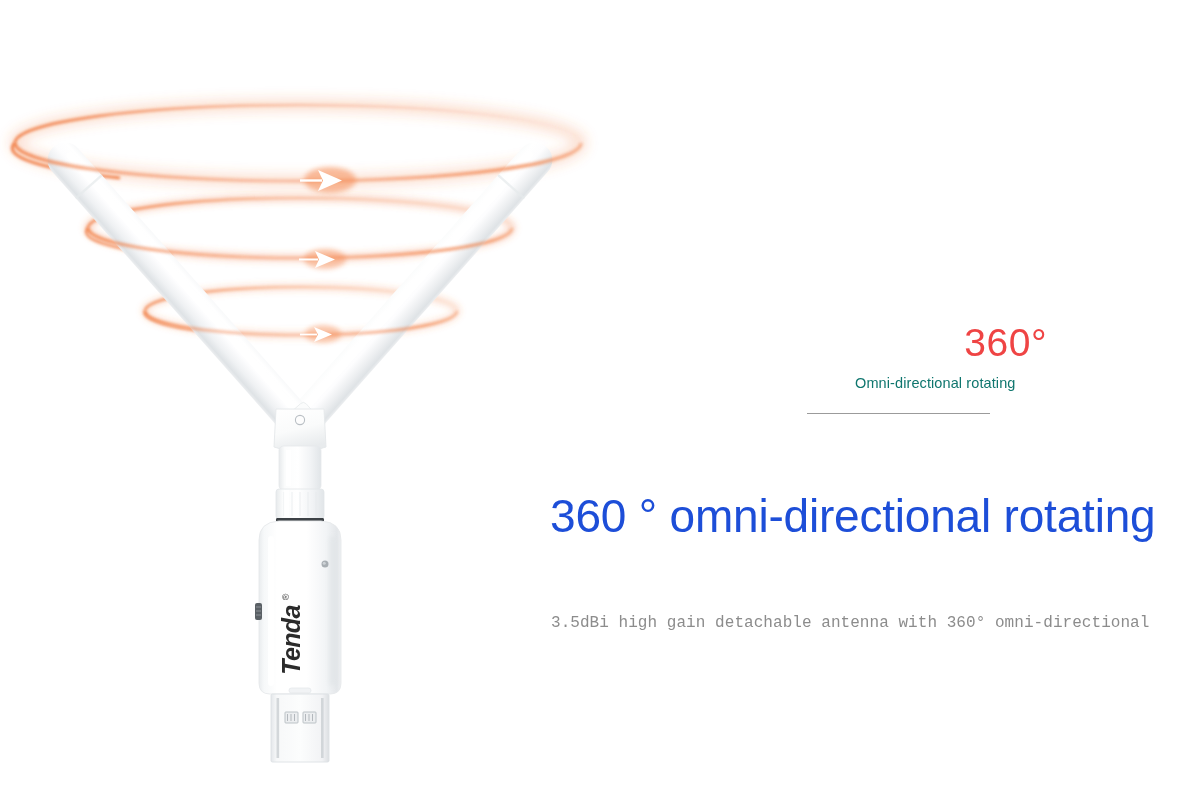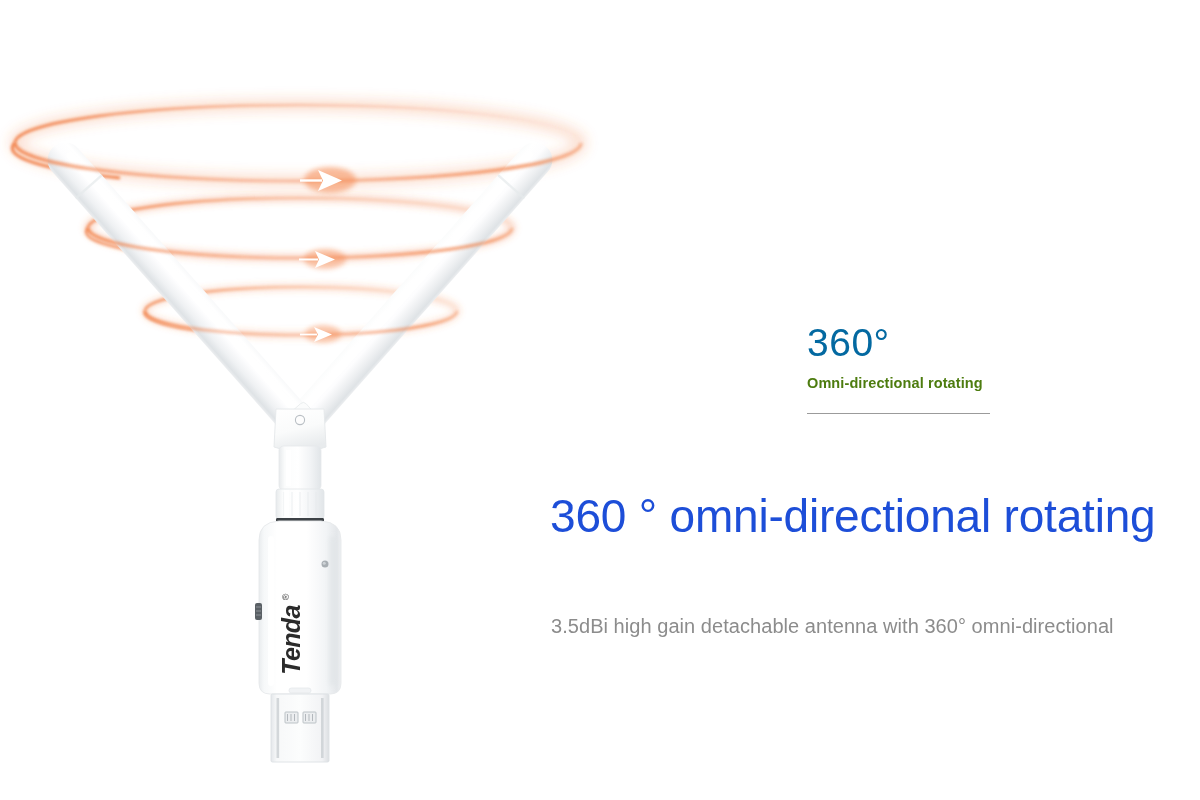--- a/index.html
+++ b/index.html
@@ -42,30 +42,32 @@
   #badge-block {
     position: absolute;
     left: 259px;
     top: 323px;
     width: 240px;
     text-align: left;
   }
   #badge-value {
     font-size: 39px;
     font-weight: 400;
-    color: #0369a1;
+    color: #ef4444;
     line-height: 1.0;
     letter-spacing: 0.5px;
+    text-align: right;
   }
   #badge-caption {
     margin-top: 13px;
     font-size: 14.5px;
-    font-weight: 700;
-    color: #4d7c0f;
+    font-weight: 400;
+    color: #0f766e;
     letter-spacing: 0.1px;
+    margin-left: 48px;
   }
   #badge-divider {
     margin-top: 22px;
     width: 183px;
     height: 1px;
     background: #9b9b9b;
   }
 
   
   #headline {
@@ -80,25 +82,26 @@
     letter-spacing: -0.2px;
   }
   #headline .hl-line { display: block; white-space: nowrap; }
 
   
   #body-copy {
     position: absolute;
     left: 3px;
     top: 611px;
     width: 560px;
-    font-size: 20px;
+    font-size: 16px;
     font-weight: 400;
     color: #8c8c8c;
     line-height: 1.52;
     letter-spacing: 0.05px;
+    font-family: Liberation Mono, monospace;
   }
   #body-copy .bc-line { display: block; white-space: nowrap; }
 </style>
 </head>
 <body>
 
 <div id="page">
 
   <div id="product-figure">
     <svg id="product-svg" viewBox="0 0 620 800" xmlns="http://www.w3.org/2000/svg">

